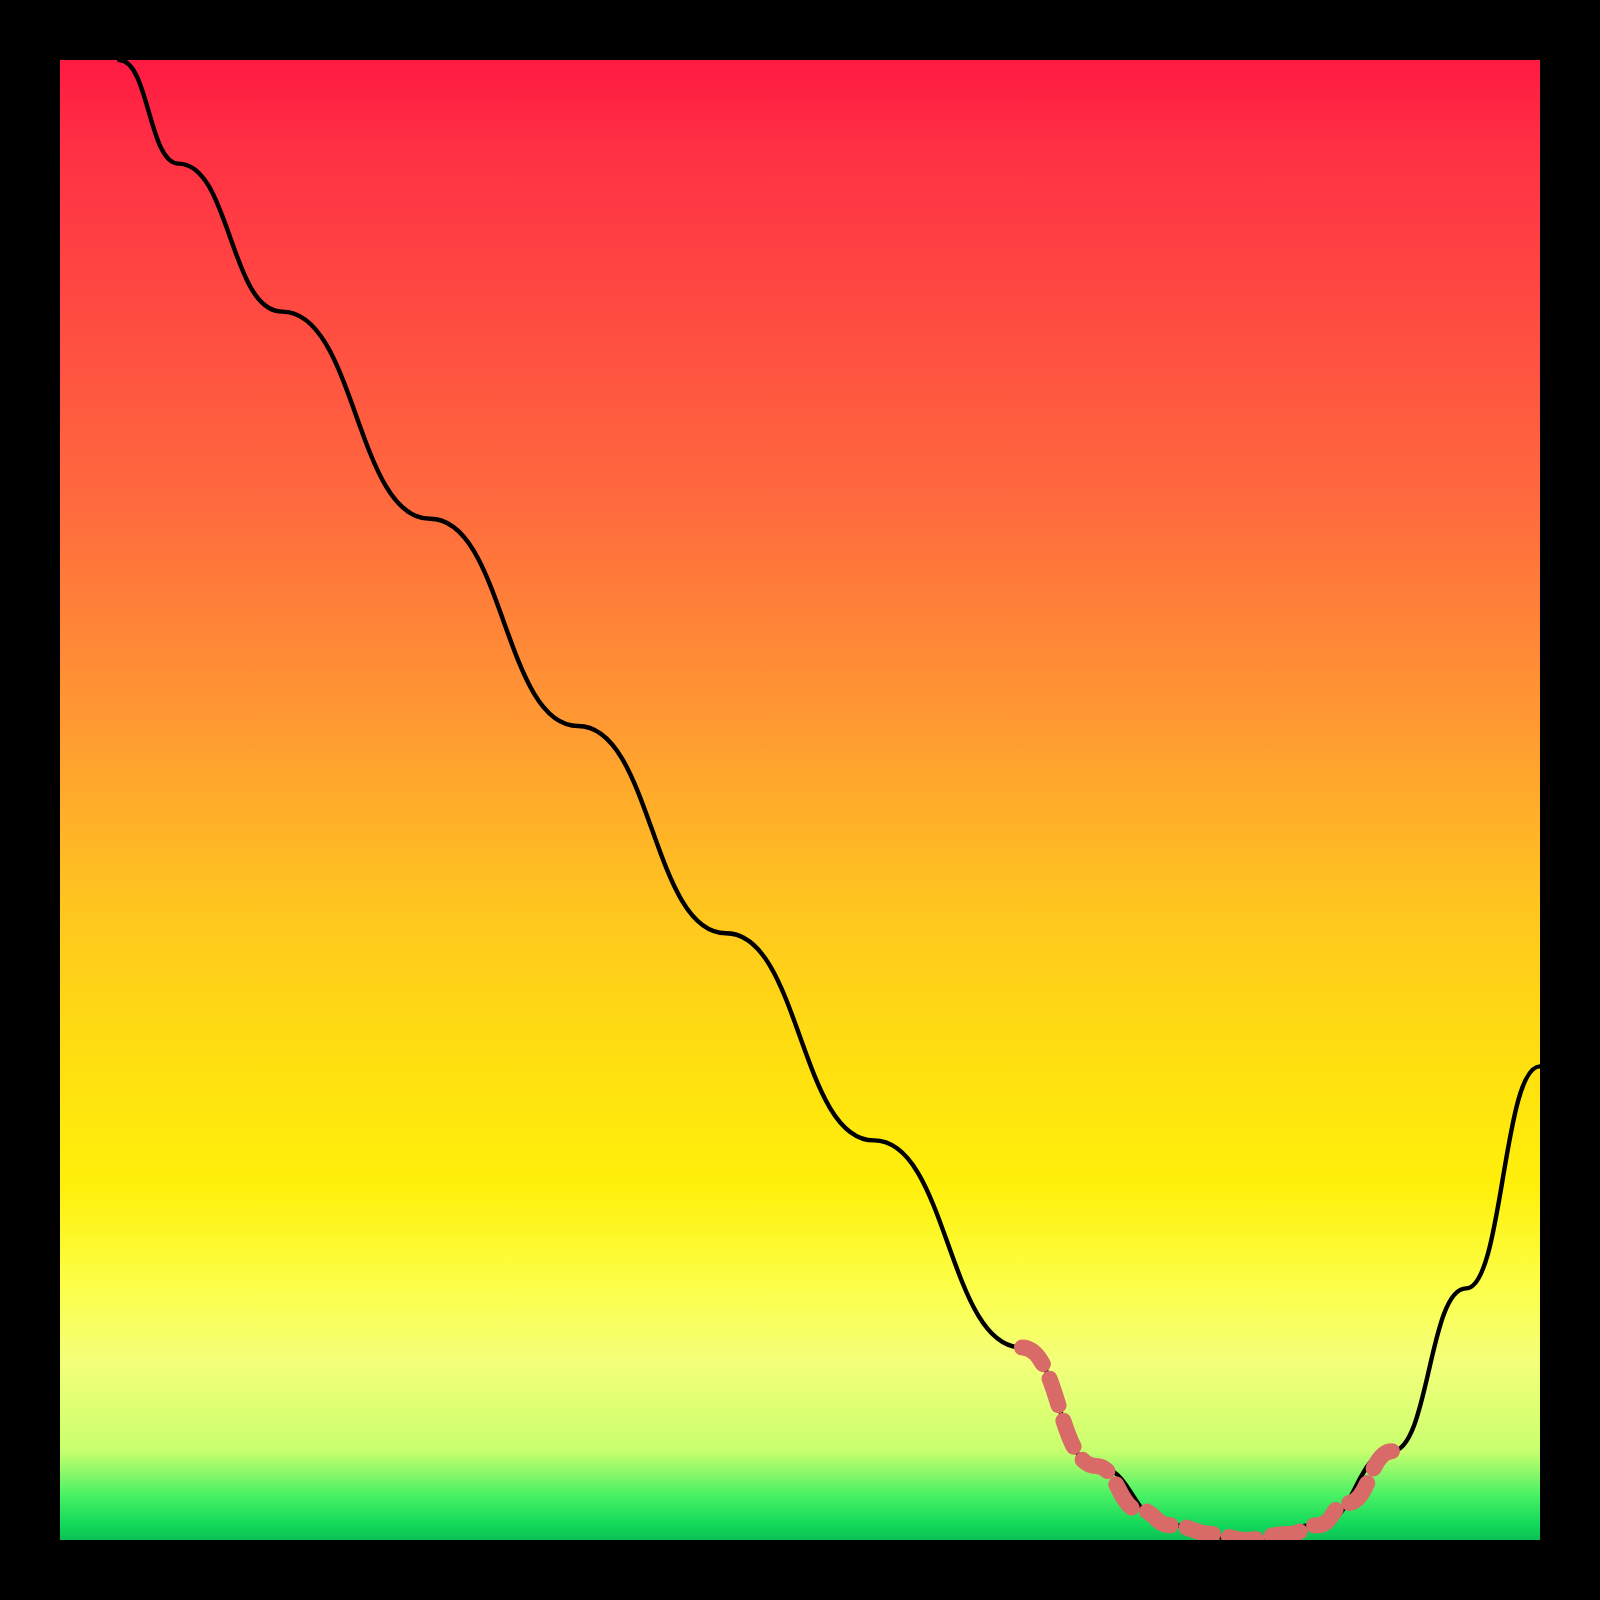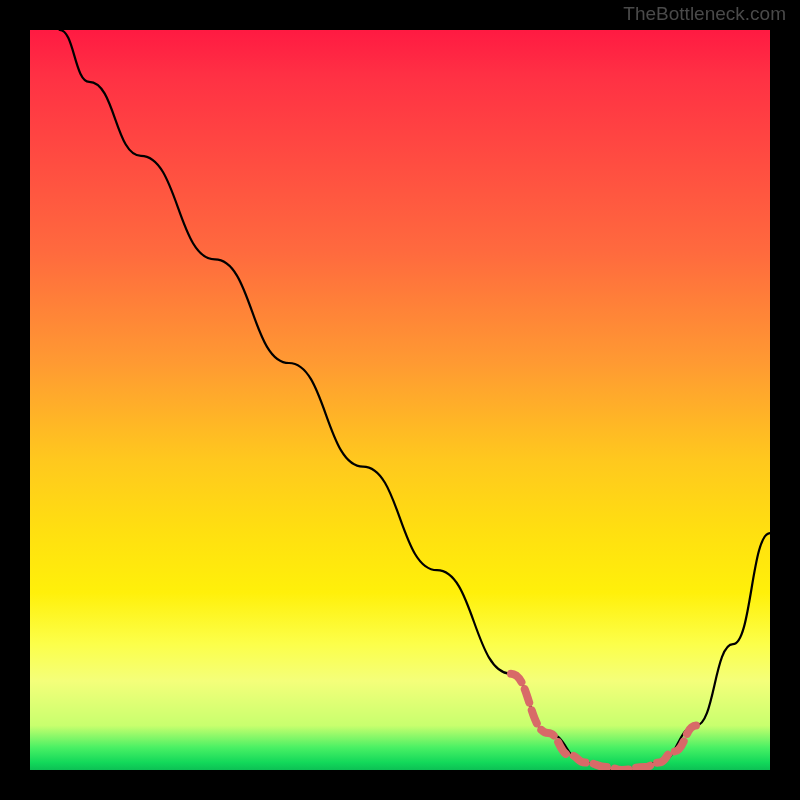--- a/index.html
+++ b/index.html
@@ -47,21 +47,20 @@
     font-size: 19px;
     color: #4a4a4a;
     letter-spacing: 0;
     font-weight: 400;
   }
 </style>
 </head>
 <body>
 
 <div class="plot">
-  <div class="watermark">TheBottleneck.com</div>
   <div class="inner">
     <div class="gradient"></div>
     <svg class="curve" viewBox="0 0 740 740" preserveAspectRatio="none">
       <path id="main-curve" fill="none" stroke="#000" stroke-width="2.2" stroke-linecap="round" d="M 29.6 0 C 44.400000000000006 0 44.400000000000006 51.799999999999955 59.2 51.799999999999955 C 85.1 51.799999999999955 85.1 125.80000000000007 111 125.80000000000007 C 148 125.80000000000007 148 229.40000000000003 185 229.40000000000003 C 222 229.40000000000003 222 332.99999999999994 259 332.99999999999994 C 296 332.99999999999994 296 436.6 333 436.6 C 370 436.6 370 540.2 407.00000000000006 540.2 C 444 540.2 444 643.8 481 643.8 C 499.5 643.8 499.5 703 518 703 C 536.5 703 536.5 732.6 555 732.6 C 573.5 732.6 573.5 740 592 740 C 610.5 740 610.5 732.6 629 732.6 C 647.5 732.6 647.5 695.6 666 695.6 C 684.5 695.6 684.5 614.2 703 614.2 C 721.5 614.2 721.5 503.2 740 503.2"></path>
       <path id="highlight-curve" fill="none" stroke="#d86a68" stroke-width="8" stroke-linecap="round" stroke-dasharray="14 8" d="M 481 643.8 C 499.5 643.8 499.5 703 518 703 C 529.0999999999999 703 529.0999999999999 725.2 540.1999999999999 725.2 C 547.5999999999999 725.2 547.5999999999999 732.6 555 732.6 C 566.1 732.6 566.1 737.04 577.2 737.04 C 584.6 737.04 584.6 740 592 740 C 603.0999999999999 740 603.0999999999999 737.04 614.1999999999999 737.04 C 621.5999999999999 737.04 621.5999999999999 732.6 629 732.6 C 636.4 732.6 636.4 721.5 643.8 721.5 C 654.9 721.5 654.9 695.6 666 695.6"></path>
     </svg>
   </div>
 </div>
 
 </body></html>

